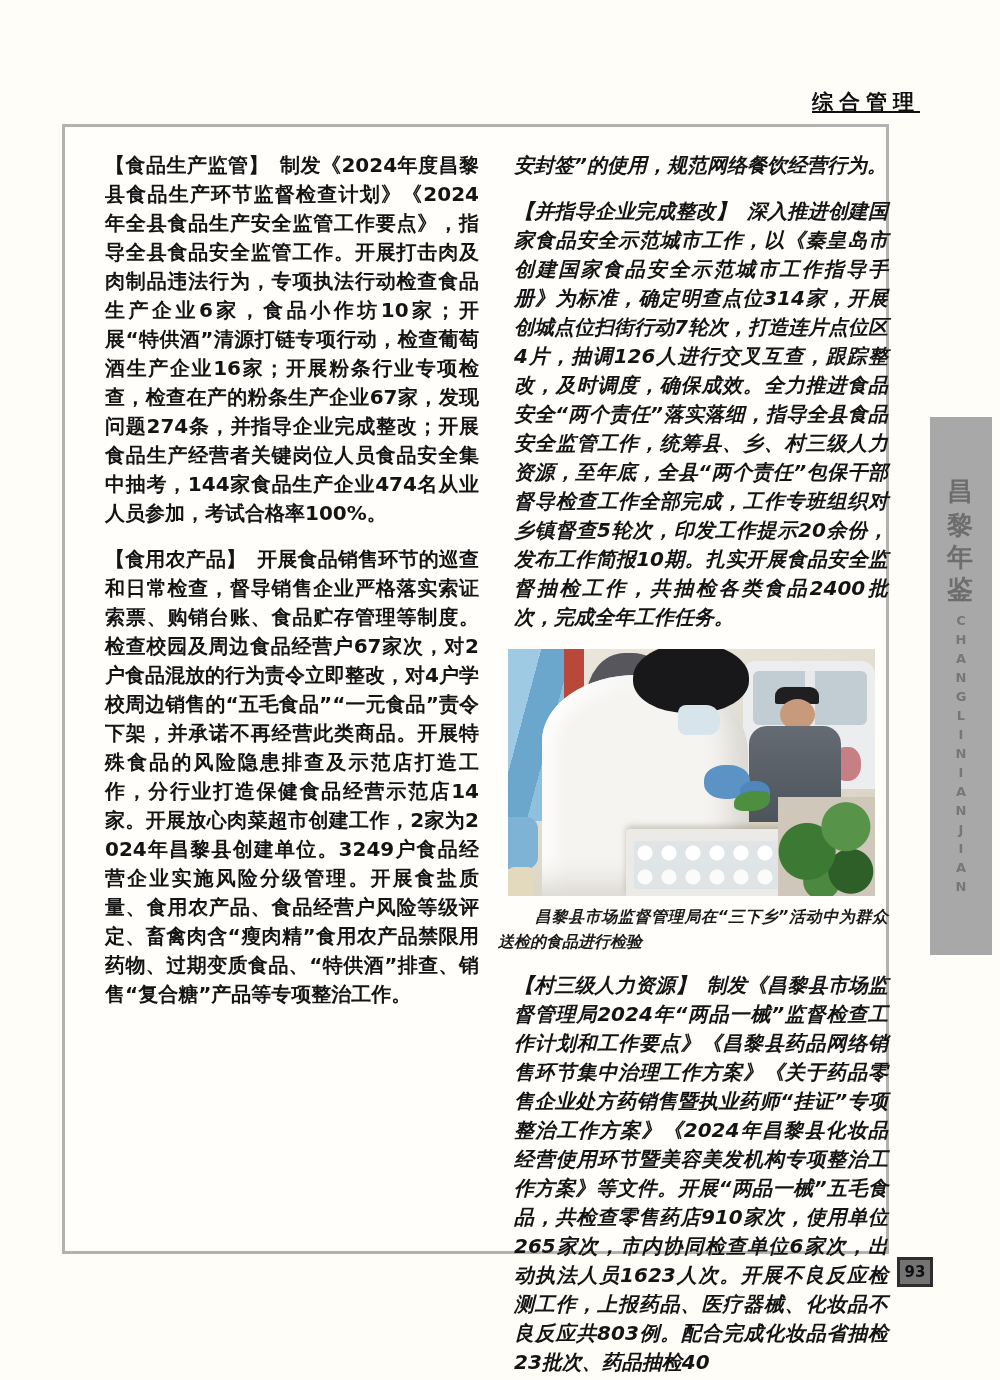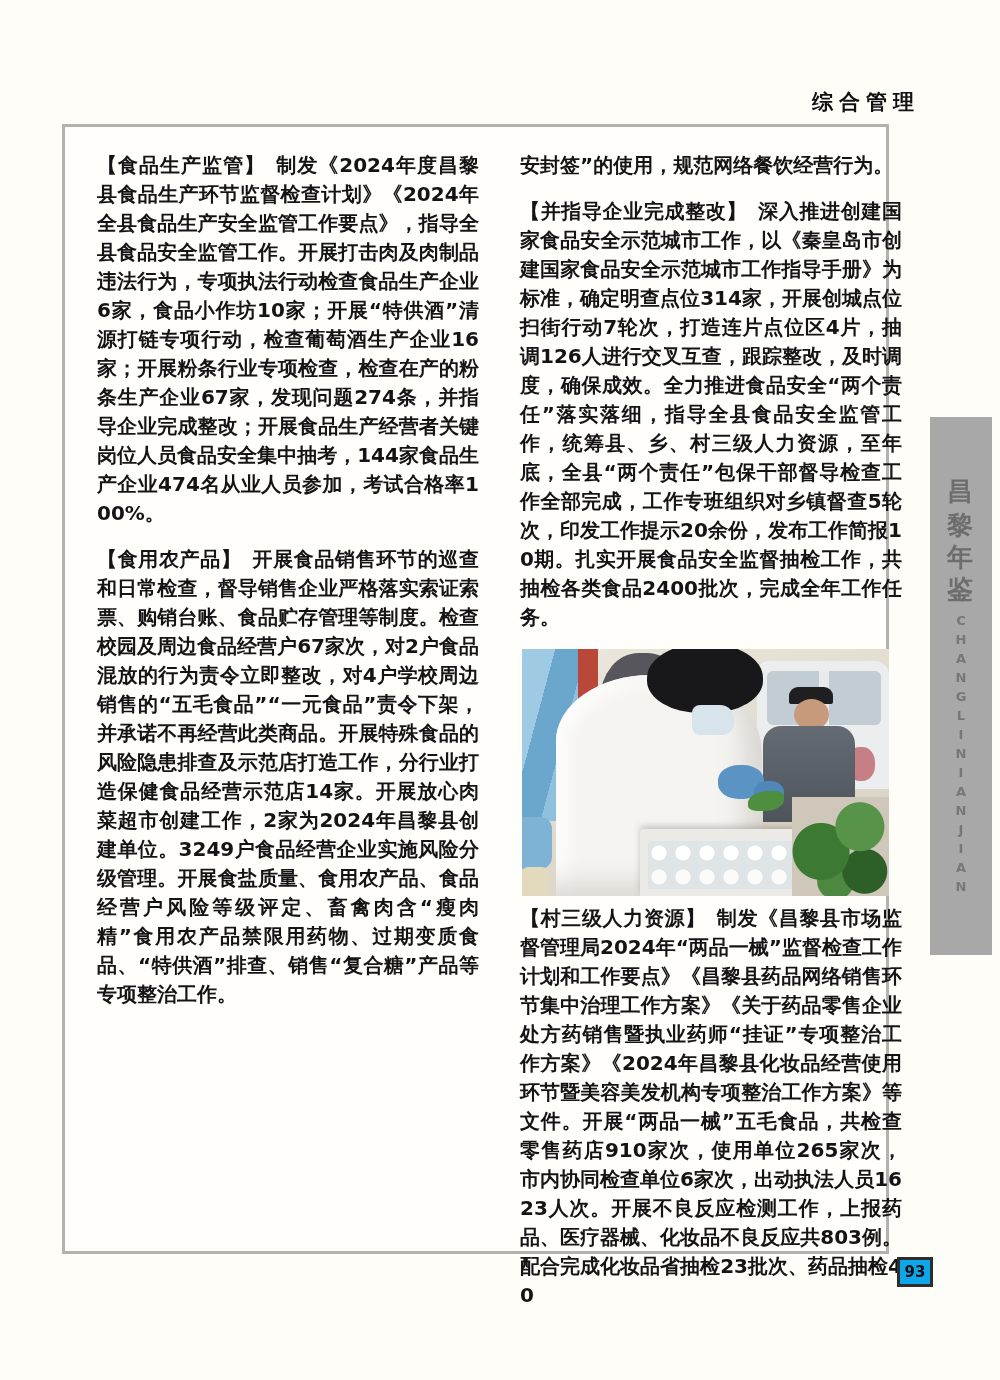--- a/index.html
+++ b/index.html
@@ -8,31 +8,32 @@
     background:#fffdf8;
     font-family:"DejaVu Sans",sans-serif;
     color:#141414;
     overflow:hidden;
   }
   
   .running-head{
     position:absolute;left:812px;top:88px;
     font-size:21px;font-weight:800;letter-spacing:6px;
     color:#101010;
+    text-decoration:underline;
   }
   
   .content-box{
     position:absolute;left:62px;top:124px;width:827px;height:1130px;
     border:3px solid #b4b2ae;background:#fffefb;box-sizing:border-box;
   }
   .col{position:absolute;top:24px;font-size:20px;line-height:29px;
        text-align:justify;word-break:break-all;font-weight:600;}
   .col-left{left:24px;width:390px;}
-  .col-right{left:447px;width:390px;}
-  .para{margin:0 0 17px 8px;}
+  .col-right{left:433px;width:390px;font-style:italic;}
+  .para{margin:0 0 17px 16px;}
   .para:last-child{margin-bottom:0;}
   .entry-heading{font-weight:800;padding-right:0.55em;}
   
   .photo{
     position:relative;margin:4px 0 8px 10px;width:367px;height:247px;
     background:linear-gradient(160deg,#ece7dd 0%,#e0dacd 55%,#d5cfc2 100%);
     overflow:hidden;
   }
   .photo div{position:absolute;}
   .ph-cloth{left:0;top:0;width:58px;height:172px;
@@ -87,21 +88,21 @@
     writing-mode:vertical-rl;text-orientation:upright;
     font-size:26px;font-weight:700;letter-spacing:32px;color:#6d6d6d;
   }
   .side-tab .en{
     writing-mode:vertical-rl;text-orientation:upright;
     font-size:13px;font-weight:700;letter-spacing:4px;color:#777777;margin-top:26px;
   }
   
   .page-number{
     position:absolute;left:897px;top:1257px;width:36px;height:30px;
-    background:#0ea5e9;border:3px solid #2e2e2e;box-sizing:border-box;
+    background:#737373;border:3px solid #2e2e2e;box-sizing:border-box;
     display:flex;align-items:center;justify-content:center;
     font-size:15px;font-weight:800;color:#101010;
   }
 </style>
 </head>
 <body>
 
 <div class="running-head">综合管理</div>
 
 <div class="content-box">
@@ -139,20 +140,21 @@
       <div class="ph-suit"></div>
       <div class="ph-hat"></div>
       <div class="ph-mask"></div>
       <div class="ph-glove1"></div>
       <div class="ph-glove2"></div>
       <div class="ph-leaf"></div>
       <div class="ph-table"></div>
       <div class="ph-bottles"></div>
       <div class="ph-veg"></div>
     </div>
+    <p class="photo-caption">昌黎县市场监督管理局在“三下乡”活动中为群众送检的食品进行检验</p>
 
     <p class="para">
       <span class="entry-heading">【村三级人力资源】</span><span>制发《昌黎县市场监督管理局2024年“两品一械”监督检查工作计划和工作要点》《昌黎县药品网络销售环节集中治理工作方案》《关于药品零售企业处方药销售暨执业药师“挂证”专项整治工作方案》《2024年昌黎县化妆品经营使用环节暨美容美发机构专项整治工作方案》等文件。开展“两品一械”五毛食品，共检查零售药店910家次，使用单位265家次，市内协同检查单位6家次，出动执法人员1623人次。开展不良反应检测工作，上报药品、医疗器械、化妆品不良反应共803例。配合完成化妆品省抽检23批次、药品抽检40</span>
     </p>
   </div>
 </div>
 
 <div class="side-tab">
   <span class="cn">昌黎年鉴</span>
   <span class="en">CHANGLINIANJIAN</span>

